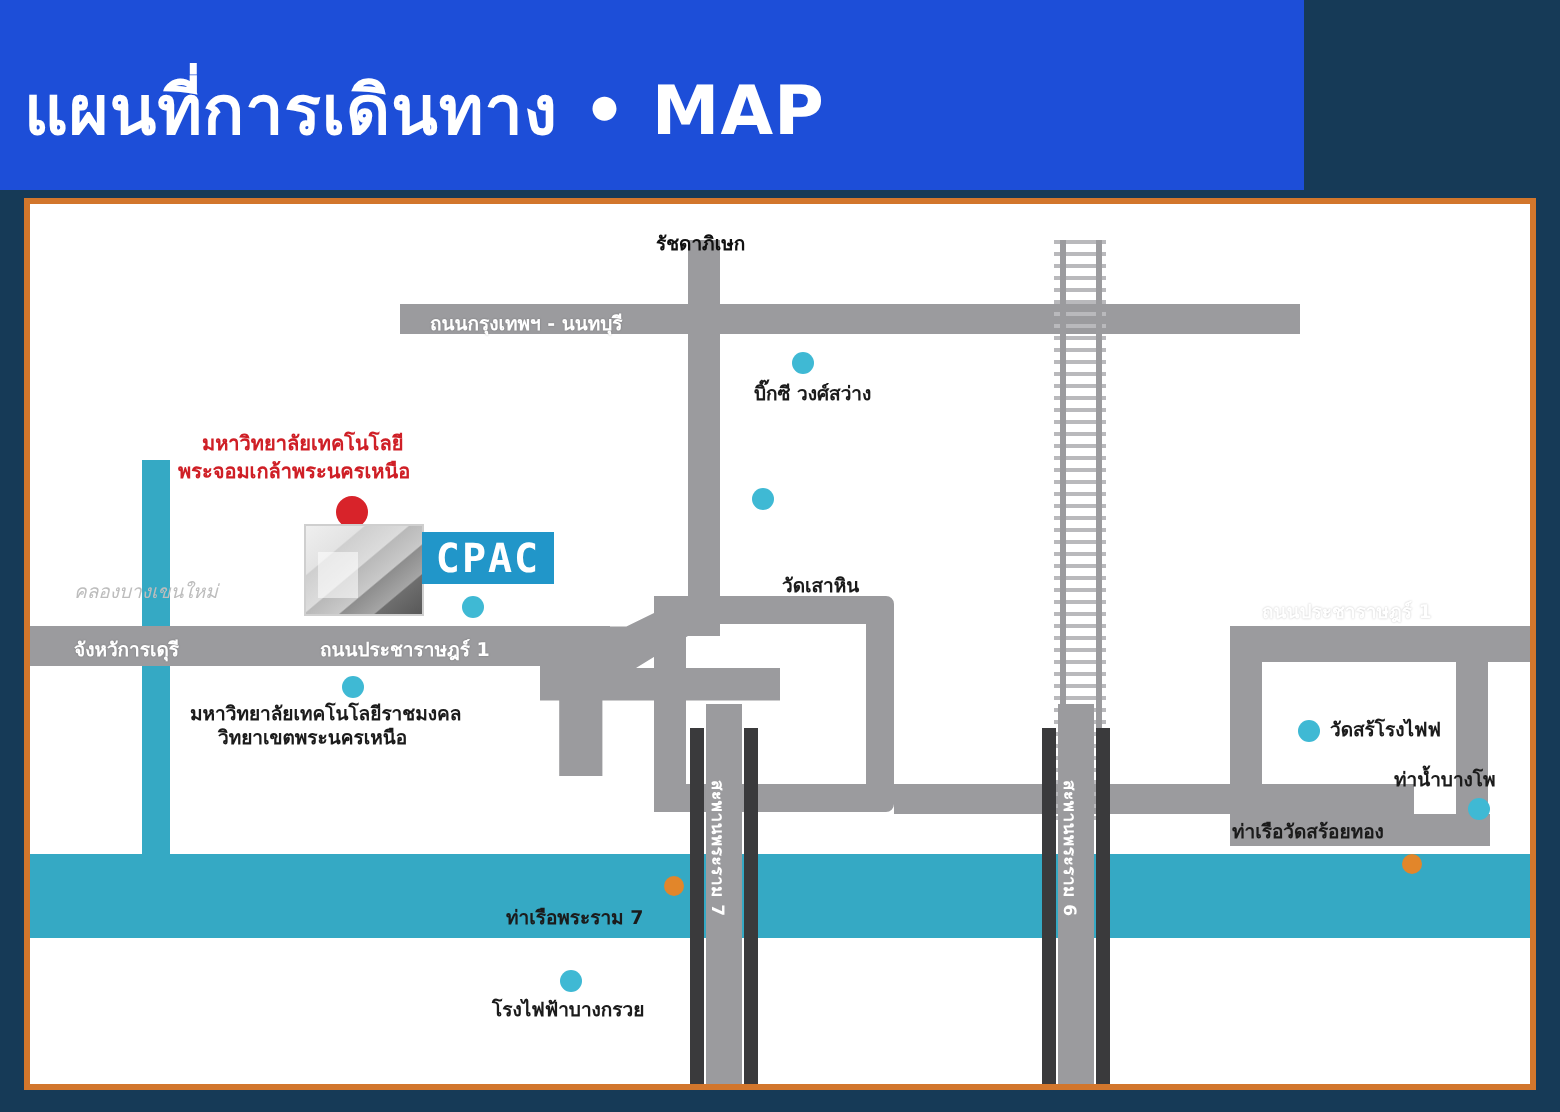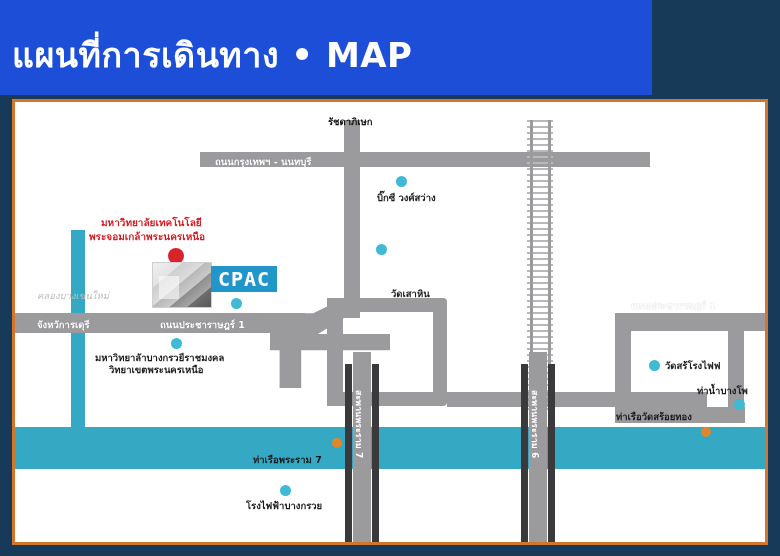--- a/index.html
+++ b/index.html
@@ -197,21 +197,21 @@
     <div class="lbl-red" style="left:86px;top:114px;">มหาวิทยาลัยเทคโนโลยี</div>
     <div class="lbl-red" style="left:74px;top:128px;">พระจอมเกล้าพระนครเหนือ</div>
     <div class="red-dot" style="left:153px;top:146px;"></div>
 
     <div id="building-photo" style="left:137px;top:160px;width:58px;height:44px;"></div>
 
     <div id="cpac-logo" style="left:196px;top:164px;width:66px;height:26px;">CPAC</div>
     <div class="poi-dot" style="left:216px;top:196px;"></div>
 
     <div class="poi-dot" style="left:156px;top:236px;"></div>
-    <div class="lbl" style="left:80px;top:250px;font-weight:bold;">มหาวิทยาลัาบางกรวยีราชมงคล</div>
+    <div class="lbl" style="left:80px;top:250px;font-weight:bold;">มหาวิทยาลัยเทคโนโลยีราชมงคล</div>
     <div class="lbl" style="left:94px;top:262px;font-weight:bold;">วิทยาเขตพระนครเหนือ</div>
 
     <div class="poi-dot" style="left:381px;top:74px;"></div>
     <div class="lbl" style="left:362px;top:90px;font-weight:bold;">บิ๊กซี วงศ์สว่าง</div>
 
     <div class="poi-dot" style="left:361px;top:142px;"></div>
     <div class="lbl" style="left:376px;top:142px;font-weight:bold;margin-top:44px;">วัดเสาหิน</div>
 
     <div class="poi-dot" style="left:634px;top:258px;"></div>
     <div class="lbl" style="left:650px;top:258px;font-weight:bold;">วัดสร้โรงไฟฟ</div>

